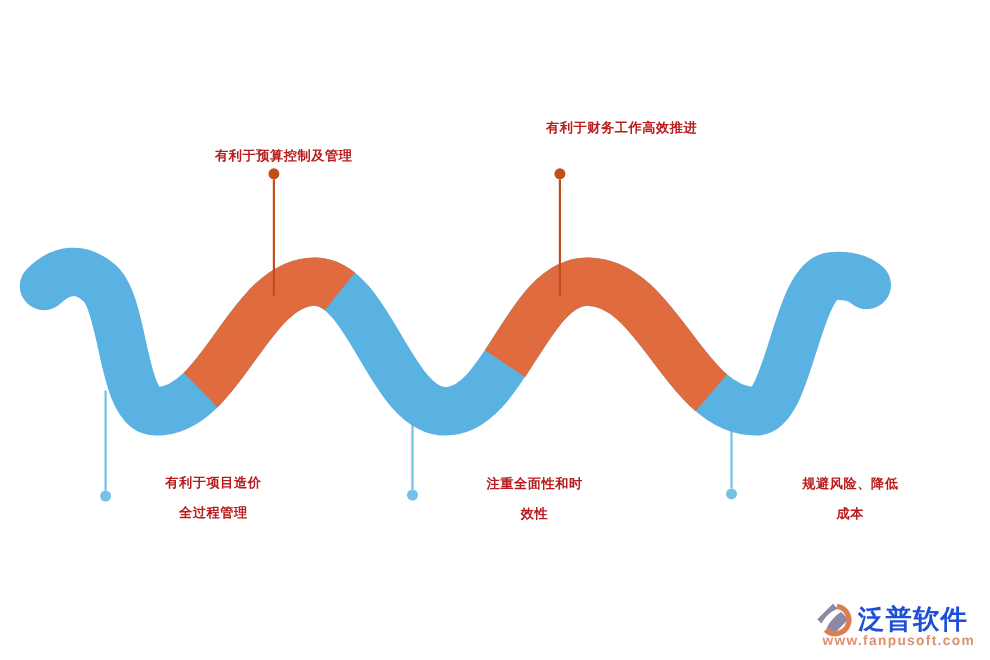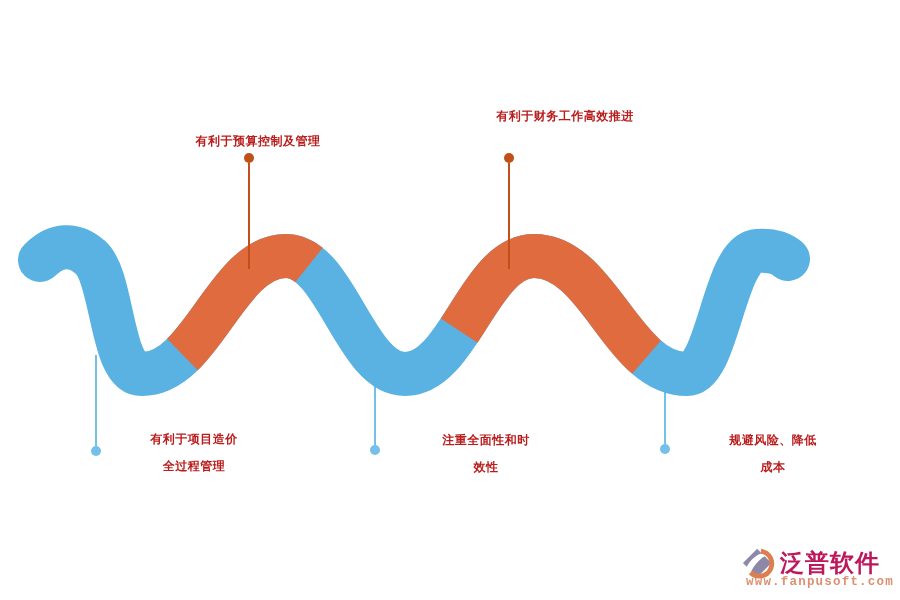--- a/index.html
+++ b/index.html
@@ -37,36 +37,35 @@
   #brand-icon {
     position: absolute;
     left: 0; top: 0;
   }
   #brand-name {
     position: absolute;
     left: 38px;
     top: 1px;
     font-size: 24px;
     font-weight: bold;
-    color: #be185d;
+    color: #1d4ed8;
     letter-spacing: 1px;
     white-space: nowrap;
   }
   #brand-url {
     position: absolute;
     left: 4px;
     top: 29px;
     width: 142px;
     text-align: center;
     font-size: 12.5px;
     font-weight: bold;
     color: #DD8F70;
     letter-spacing: 1.2px;
     white-space: nowrap;
-    font-family: Liberation Mono, monospace;
   }
 </style>
 </head>
 <body>
 
 <div id="canvas">
 
   <svg id="wave-svg" width="900" height="600" viewBox="0 0 900 600">
 
     <line x1="96" y1="355" x2="96" y2="446" stroke-width="2" stroke="#74C0E8"></line>

